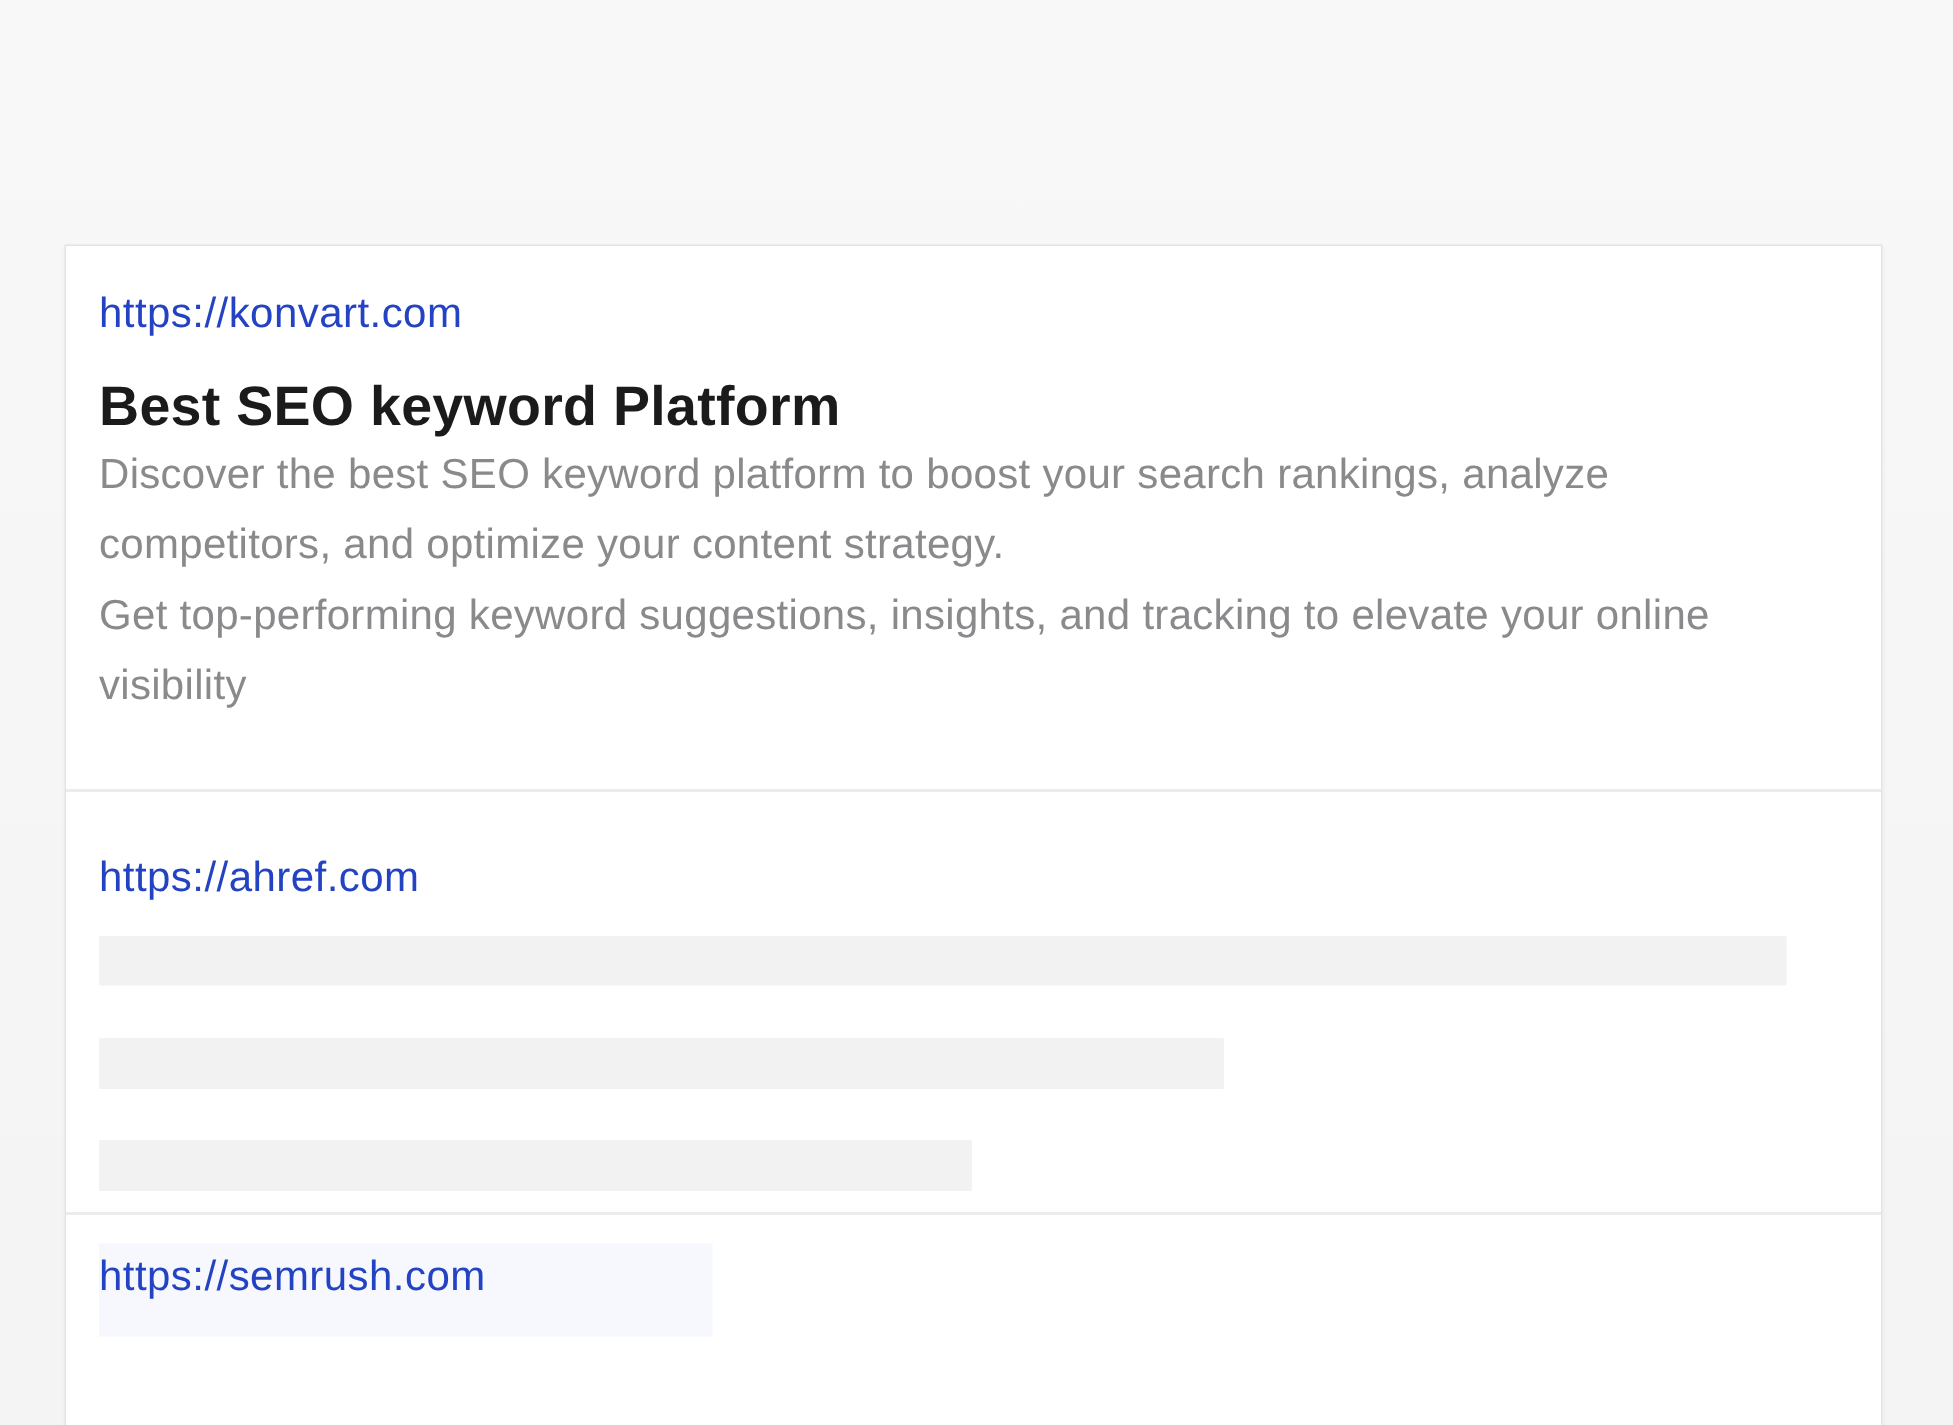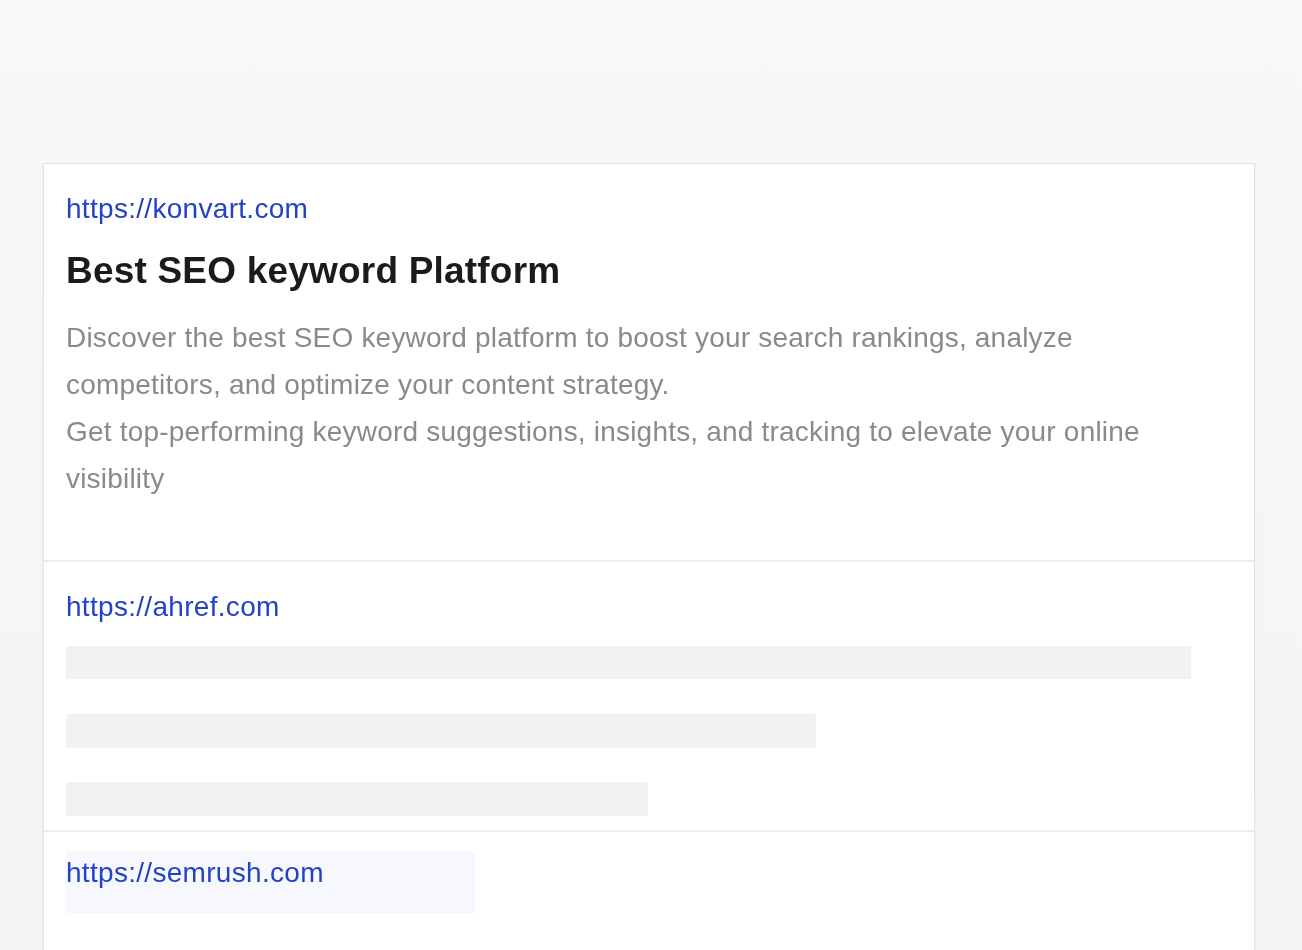--- a/index.html
+++ b/index.html
@@ -33,60 +33,59 @@
     padding-left: 22px;
     border-bottom: 1px solid #c5cdec;
   }
   .card-header h2 {
     font-size: 30px;
     font-weight: 700;
     letter-spacing: 0.2px;
     color: #141414;
   }
   .entry {
-    padding: 28px 22px 16px 22px;
+    padding: 28px 22px 4px 22px;
   }
   .entry-url {
     display: inline-block;
     font-size: 28px;
     line-height: 34px;
     color: #2443c3;
     text-decoration: none;
     cursor: pointer;
     letter-spacing: 0.3px;
   }
   .entry-title {
     margin-top: 24px;
     font-size: 37px;
     font-weight: 600;
     color: #1b1b1b;
     letter-spacing: 0.2px;
   }
   .entry-desc {
-    margin-top: 22px;
     max-width: 1150px;
     font-size: 28px;
     line-height: 47px;
     color: #8a8a8d;
     letter-spacing: 0.2px;
     padding-bottom: 42px;
   }
   .divider {
     height: 2px;
     background: #ececec;
     width: 100%;
   }
   .skeleton {
     background: #f2f2f2;
     border-radius: 1px;
   }
   .skeleton-1 { width: 1125px; height: 33px; margin-top: 22px; }
   .skeleton-2 { width: 750px;  height: 34px; margin-top: 35px; }
   .skeleton-3 { width: 582px;  height: 34px; margin-top: 34px; }
-  .entry-loading { padding-bottom: 14px; }
+  .entry-loading { padding-bottom: 14px; margin-top: 12px; }
   .entry-highlight-row { padding-top: 19px; }
   .url-highlight {
     width: 409px;
     height: 62px;
     background: #f7f8fd;
     padding-top: 5px;
   }
 </style>
 </head>
 <body>

